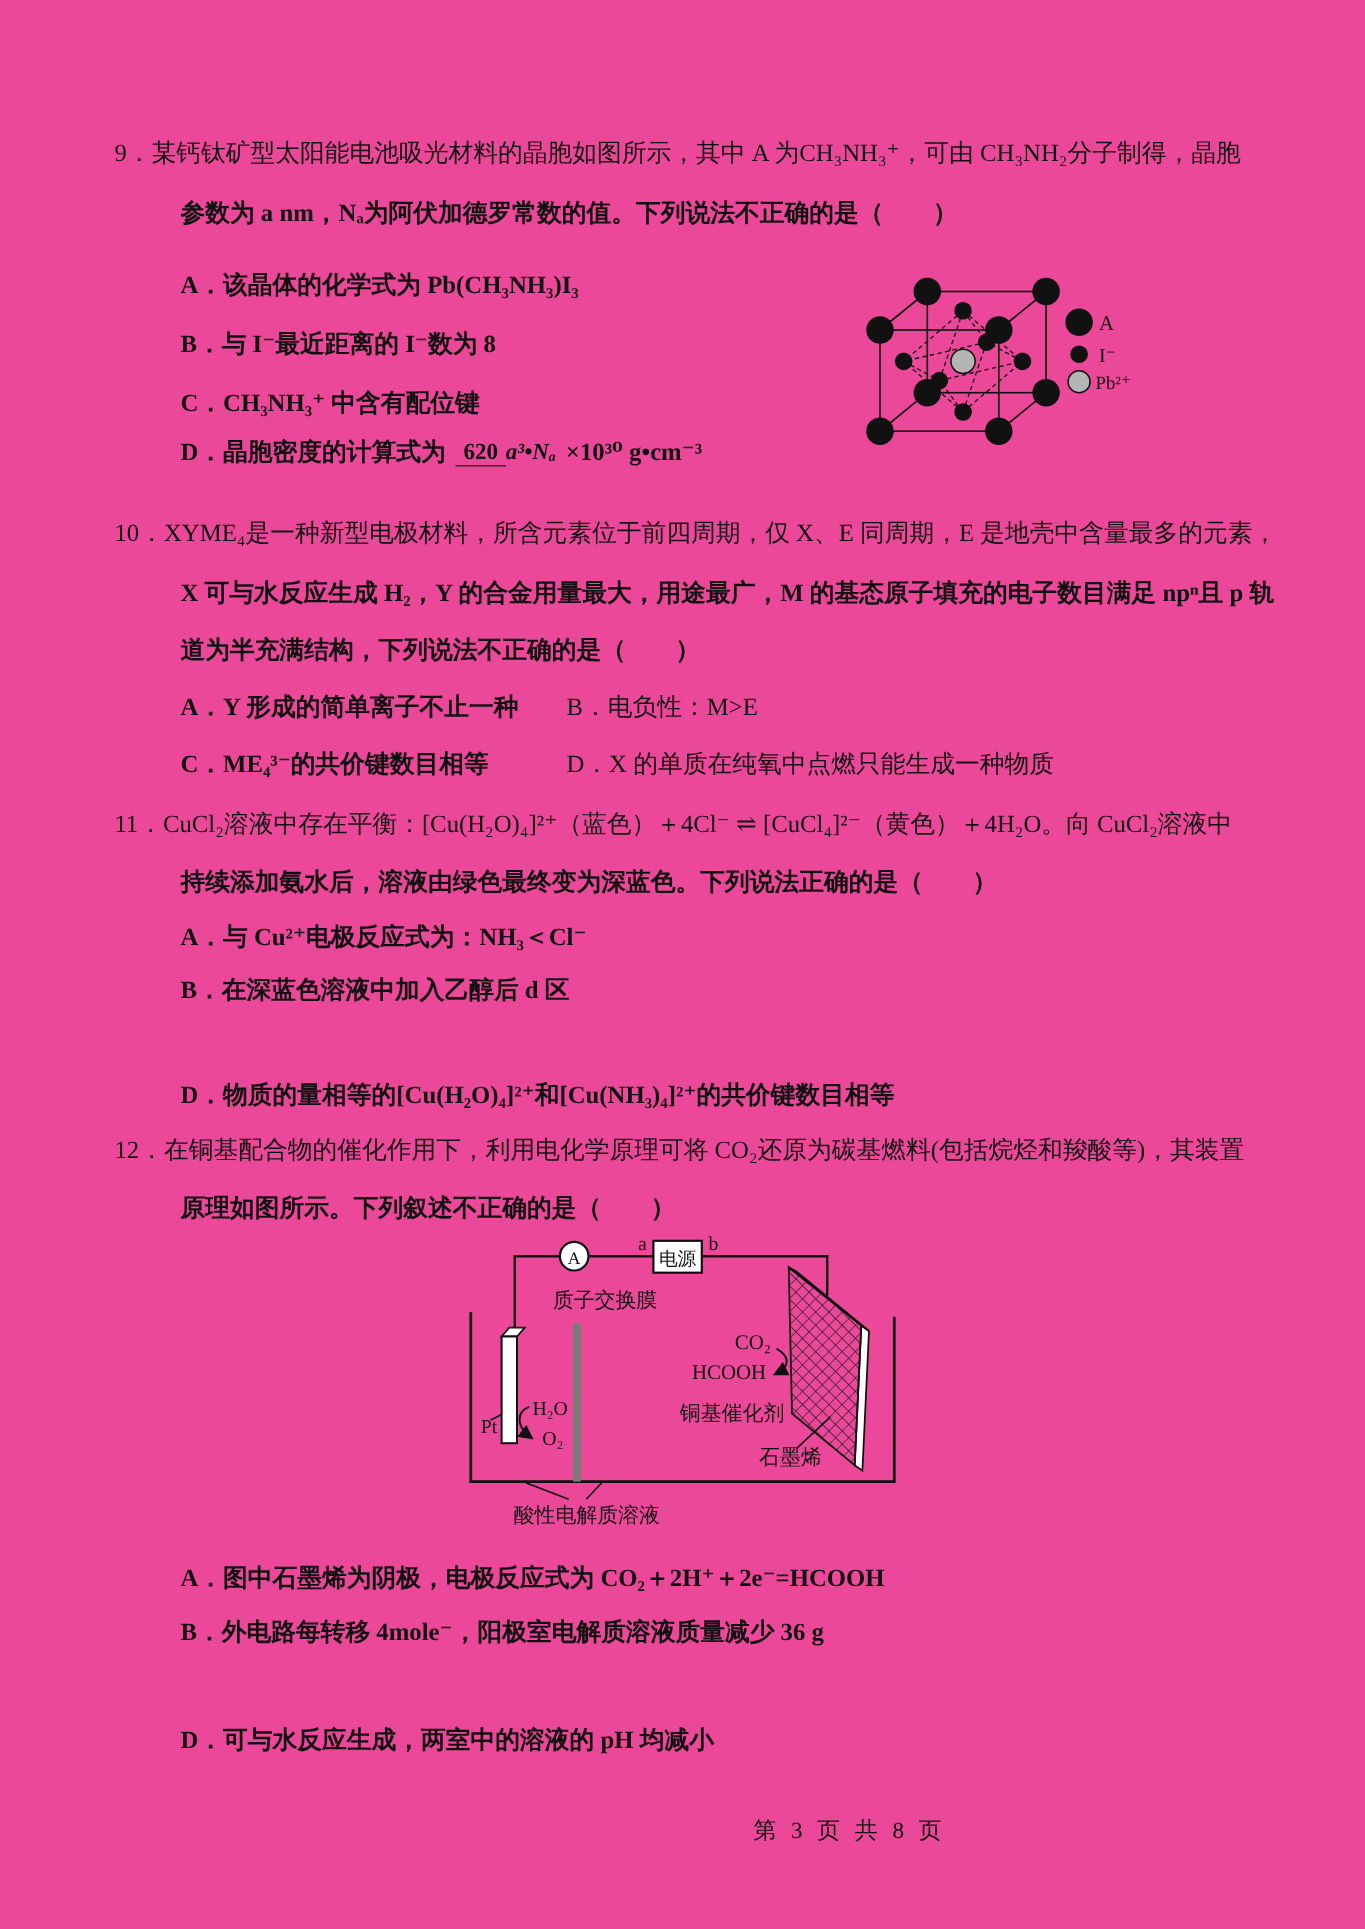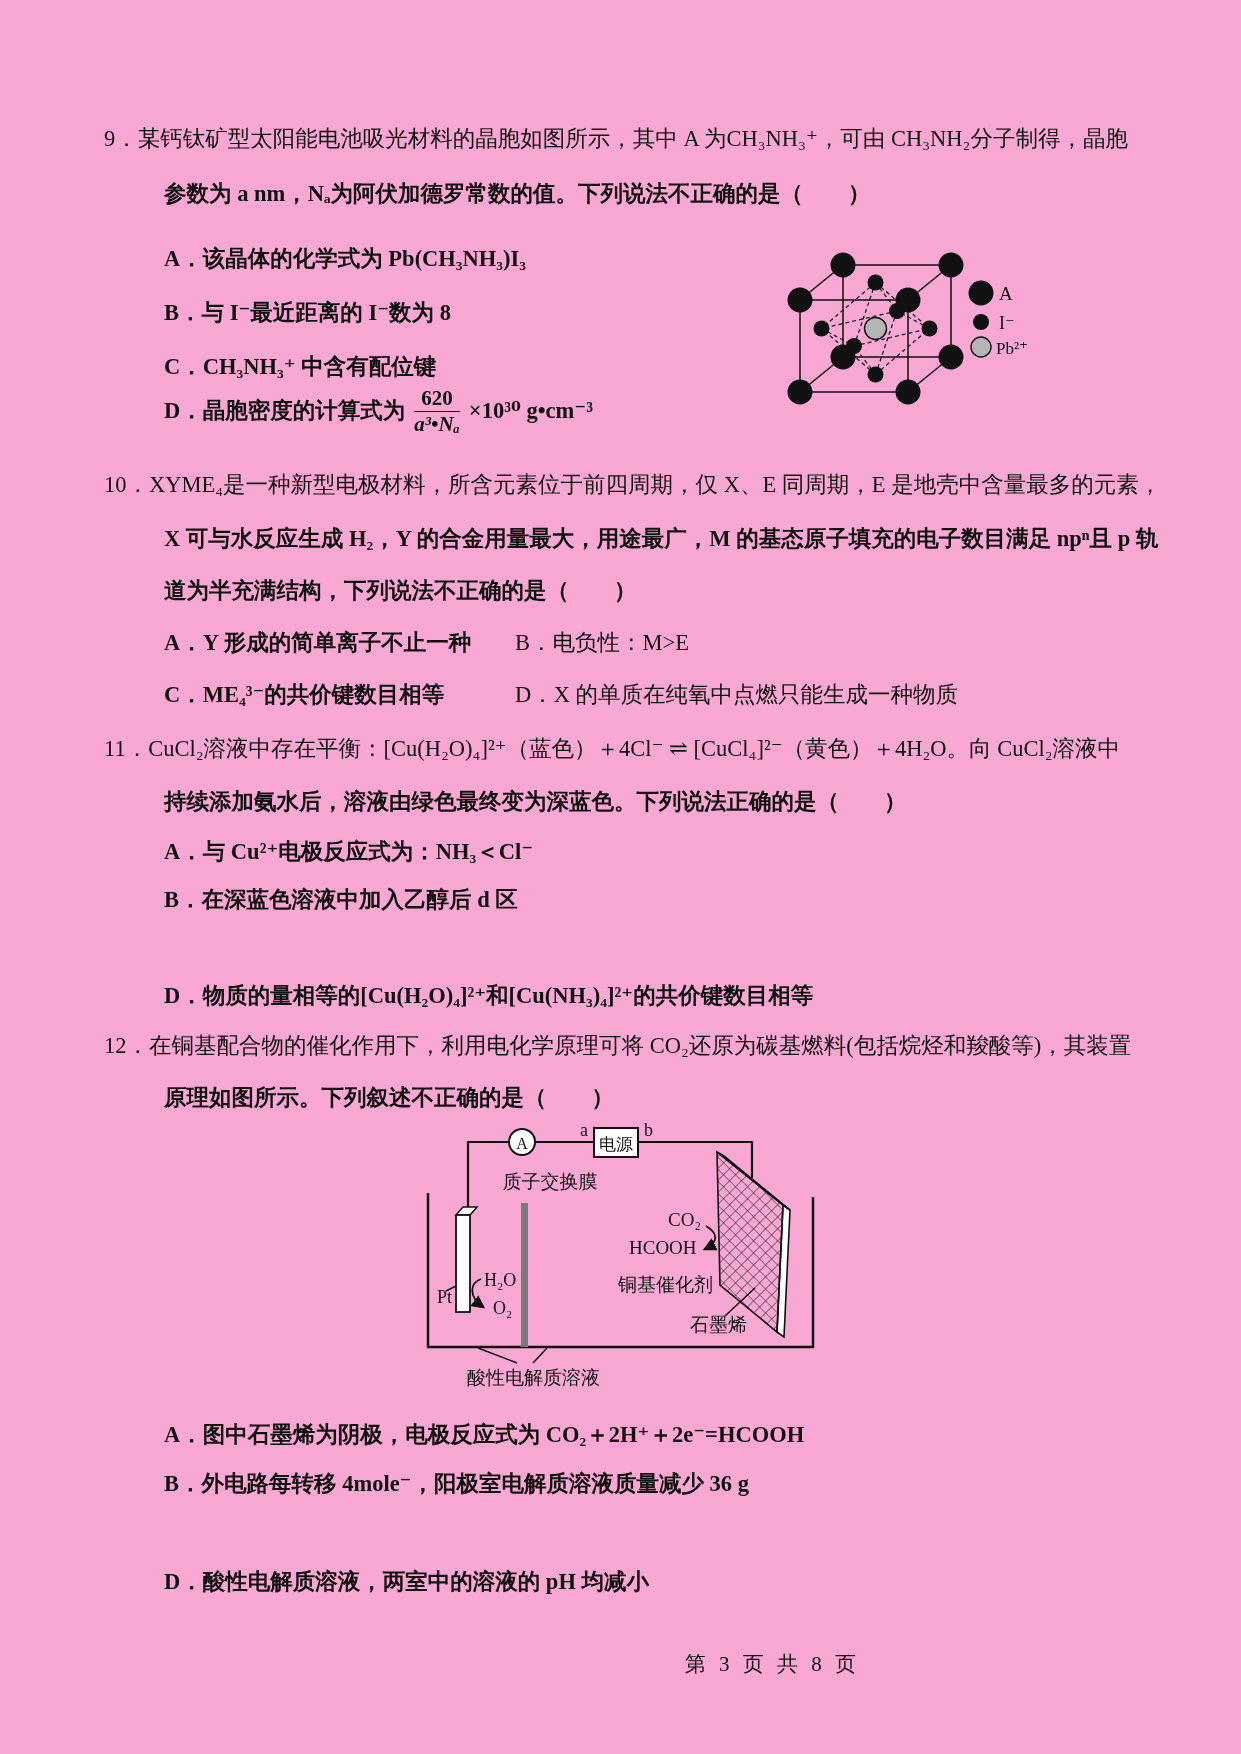--- a/index.html
+++ b/index.html
@@ -1,25 +1,25 @@
 <!DOCTYPE html>
 <html><head>
 <meta charset="utf-8">
 <style>
   html,body{margin:0;padding:0;background:#e8e8e8;}
   .page{
     position:relative;width:1241px;height:1754px;margin:0 auto;
-    background:#f9a8d4;color:#111;overflow:hidden;
+    background:#ec4899;color:#111;overflow:hidden;
     font-family:"Liberation Serif","DejaVu Serif",serif;
   }
   .tline{position:absolute;white-space:nowrap;font-size:22.5px;line-height:30px;}
   .qline{left:104px;}
   .cline{left:164px;font-weight:bold;}
   .optd-row{display:flex;align-items:center;height:52px;}
-  .frac{display:inline-flex;flex-direction:column;align-items:flex-start;margin:0 9px;font-size:21px;line-height:1.15;}
+  .frac{display:inline-flex;flex-direction:row;align-items:flex-start;margin:0 9px;font-size:21px;line-height:1.15;}
   .frac .num{padding:0 7px;border-bottom:1.7px solid #111;}
   .frac .den{font-style:italic;}
   .footer{position:absolute;left:560px;top:1650px;width:300px;text-align:right;font-size:21px;letter-spacing:4px;white-space:nowrap;}
   .fig{position:absolute;}
   svg text{font-family:"Liberation Serif","DejaVu Serif",serif;fill:#111;}
 </style>
 </head>
 <body>
 
 <div class="page">
@@ -168,17 +168,17 @@
     <line x1="320" y1="196" x2="350" y2="168" stroke="#111" stroke-width="1.5"></line>
     <text x="285" y="211" font-size="19">石墨烯</text>
 
     <line x1="73" y1="228" x2="112" y2="243" stroke="#111" stroke-width="1.5"></line>
     <line x1="142" y1="228" x2="128" y2="243" stroke="#111" stroke-width="1.5"></line>
     <text x="62" y="264" font-size="19">酸性电解质溶液</text>
   </svg>
 
   <div class="tline cline" style="top:1420px">A．图中石墨烯为阴极，电极反应式为 CO₂＋2H⁺＋2e⁻=HCOOH</div>
   <div class="tline cline" style="top:1469px">B．外电路每转移 4mole⁻，阳极室电解质溶液质量减少 36 g</div>
-  <div class="tline cline" style="top:1567px">D．酸性电解质溶液，两室中的溶液的 pH 均减小</div>
+  <div class="tline cline" style="top:1567px">D．可与水反应生成，两室中的溶液的 pH 均减小</div>
 
   <div class="footer">第 3 页 共 8 页</div>
 
 </div>
 
 </body></html>

